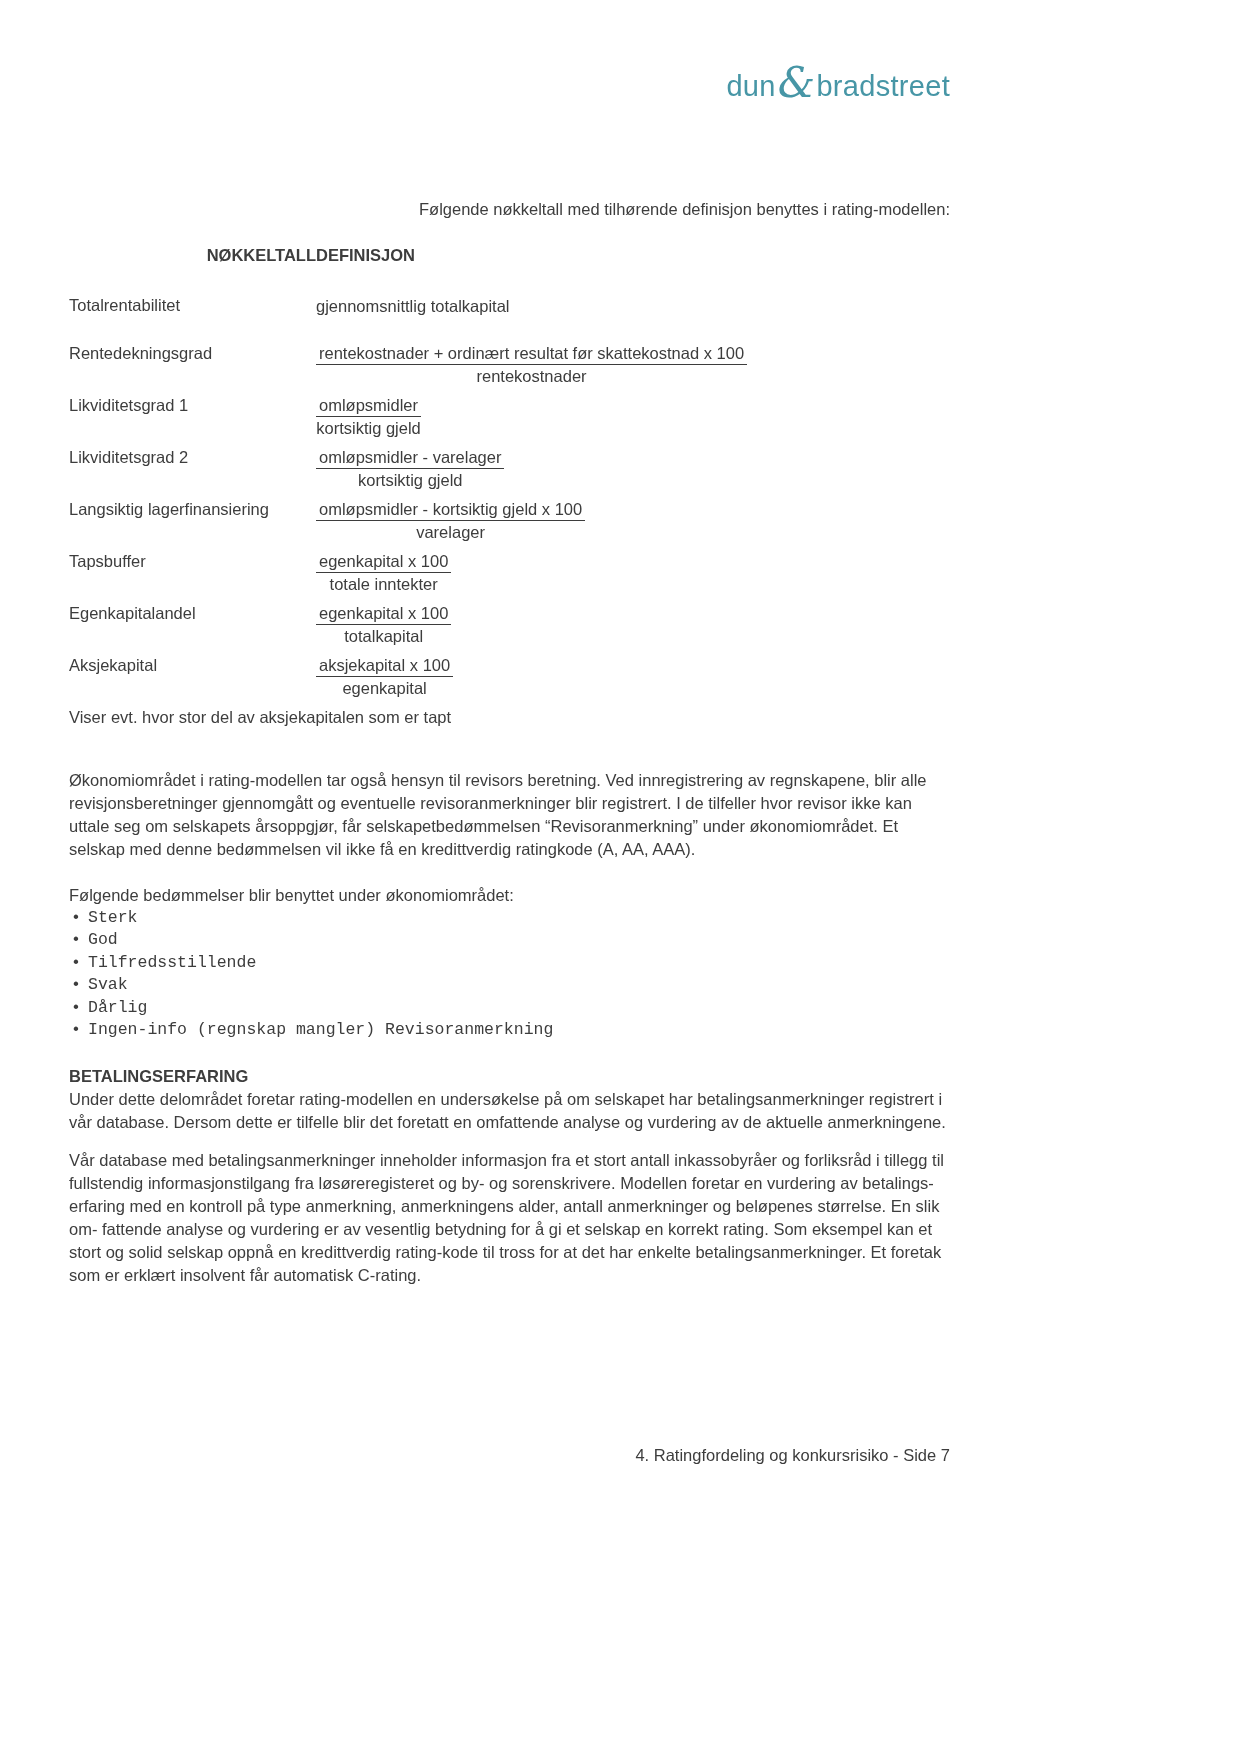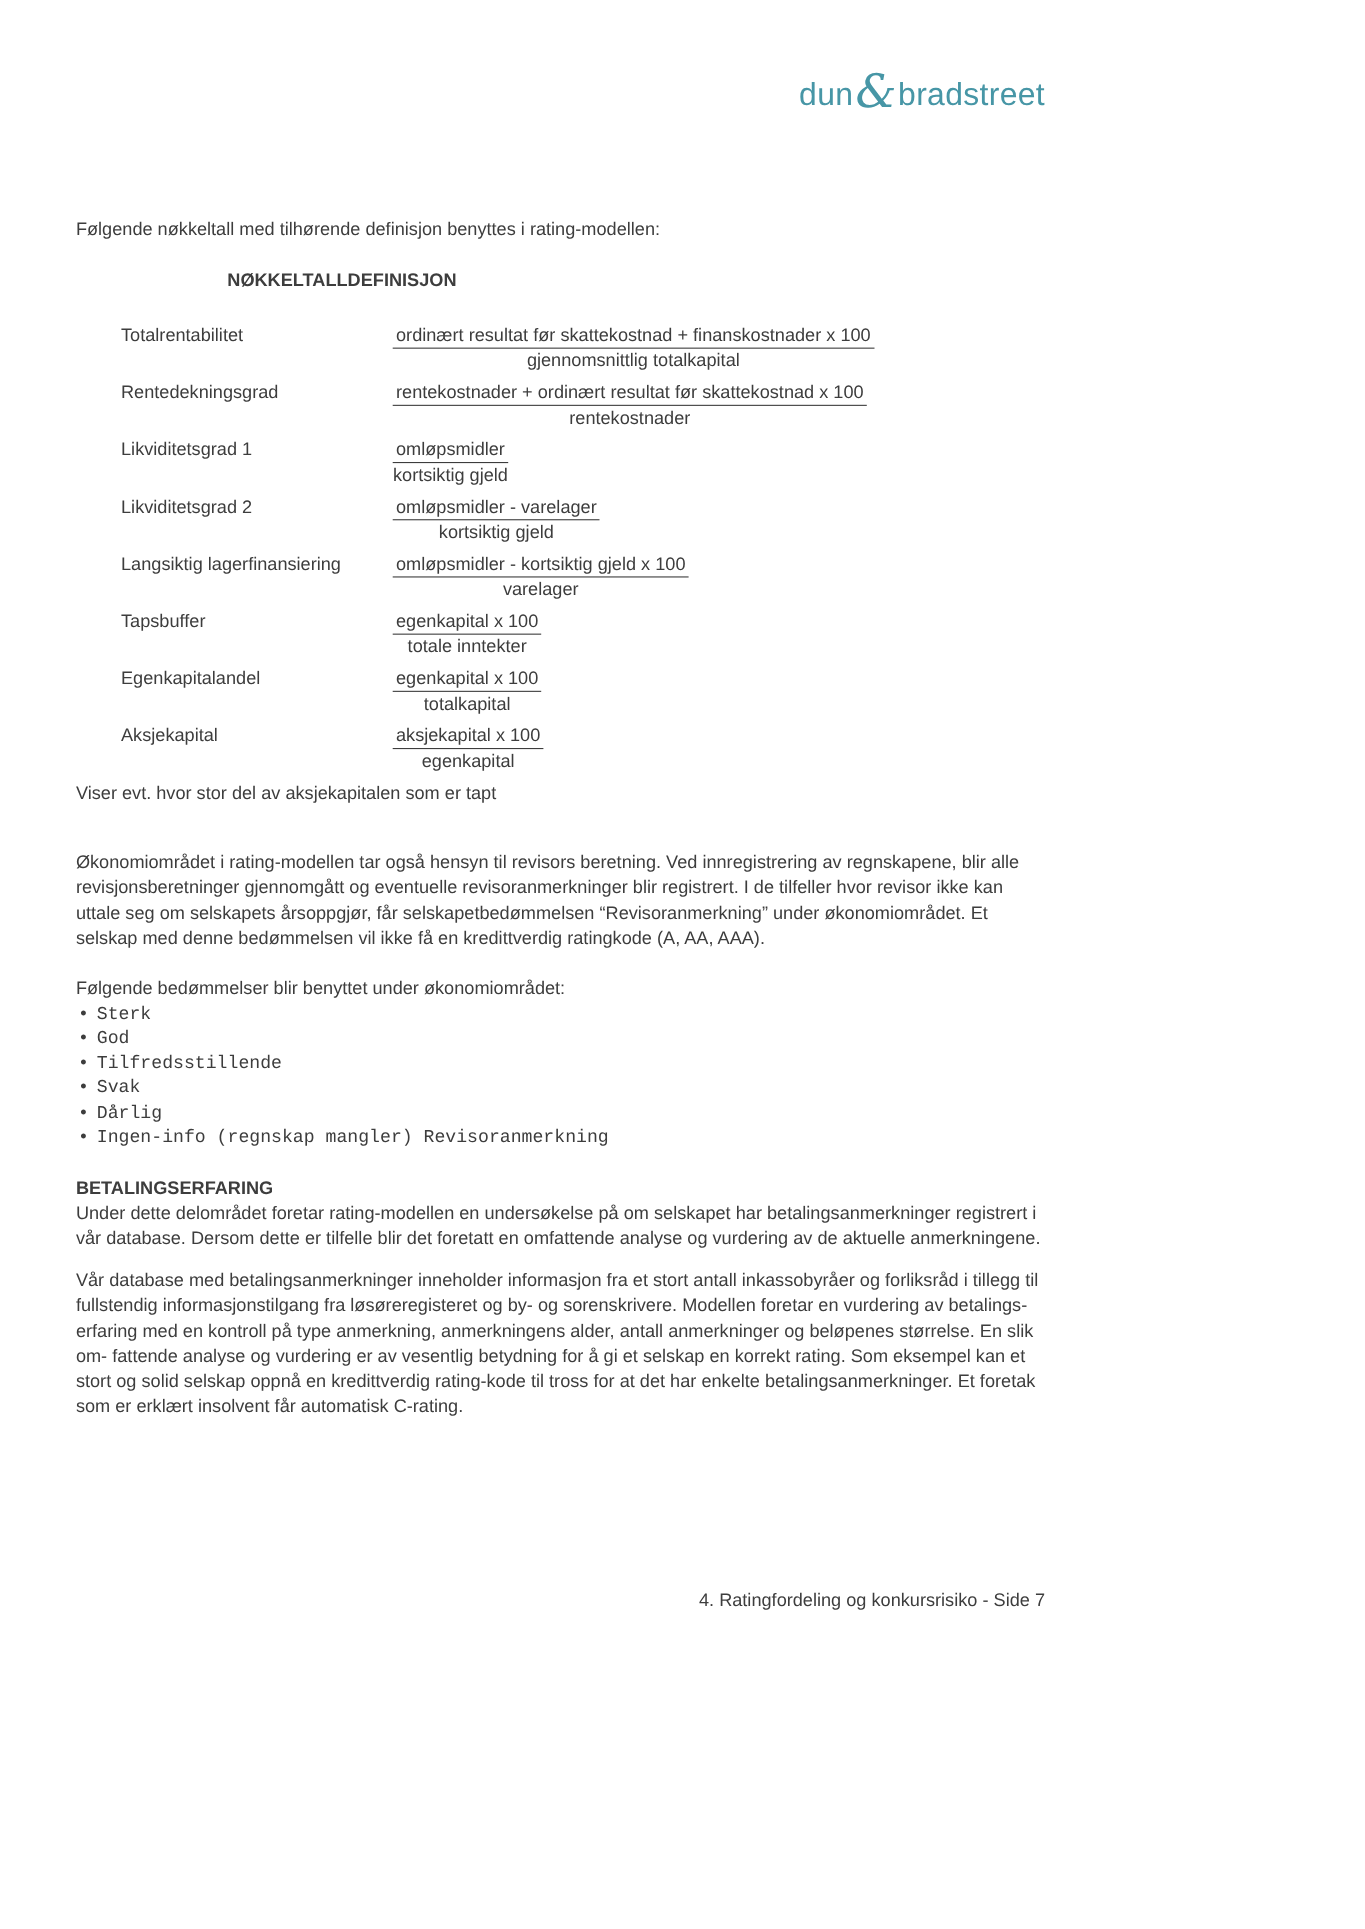--- a/index.html
+++ b/index.html
@@ -35,36 +35,36 @@
   .logo .amp {
     font-family: "DejaVu Serif", serif;
     font-style: italic;
     font-size: 42px;
     line-height: 40px;
     margin: 0 1px 0 2px;
     position: relative;
     top: -3px;
   }
   
-  .intro { padding-top: 198px; }
+  .intro { padding-top: 198px; text-align: right; }
   
   .thead {
     display: flex;
     font-weight: bold;
     margin-top: 23px;
     margin-bottom: 27px;
   }
   .thead .hcol1 { width: 247px; text-align: right; }
   .trow {
     display: flex;
     align-items: flex-start;
     margin-bottom: 8px;
     min-height: 40px;
   }
-  .tlabel { width: 247px; flex: 0 0 247px; margin-left: 41px; }
+  .tlabel { width: 247px; flex: 0 0 247px; }
   .fraction {
     text-align: center;
     line-height: 20px;
     padding-top: 1px;
   }
   .fraction .num {
     display: inline-block;
     border-bottom: 1px solid #3d3d3d;
     padding: 0 3px 1px 3px;
   }
@@ -124,21 +124,20 @@
     <p class="para intro">Følgende nøkkeltall med tilhørende definisjon benyttes i rating-modellen:</p>
 
     <div class="thead">
       <div class="hcol1">NØKKELTALL</div>
       <div class="hcol2">DEFINISJON</div>
     </div>
 
     <div class="trow">
       <div class="tlabel">Totalrentabilitet</div>
       <div class="fraction">
-        <span class="num">ordinært resultat før skattekostnad + finanskostnader x 100</span>
         <span class="den">gjennomsnittlig totalkapital</span>
       </div>
     </div>
 
     <div class="trow">
       <div class="tlabel">Rentedekningsgrad</div>
       <div class="fraction">
         <span class="num">rentekostnader + ordinært resultat før skattekostnad x 100</span>
         <span class="den">rentekostnader</span>
       </div>

